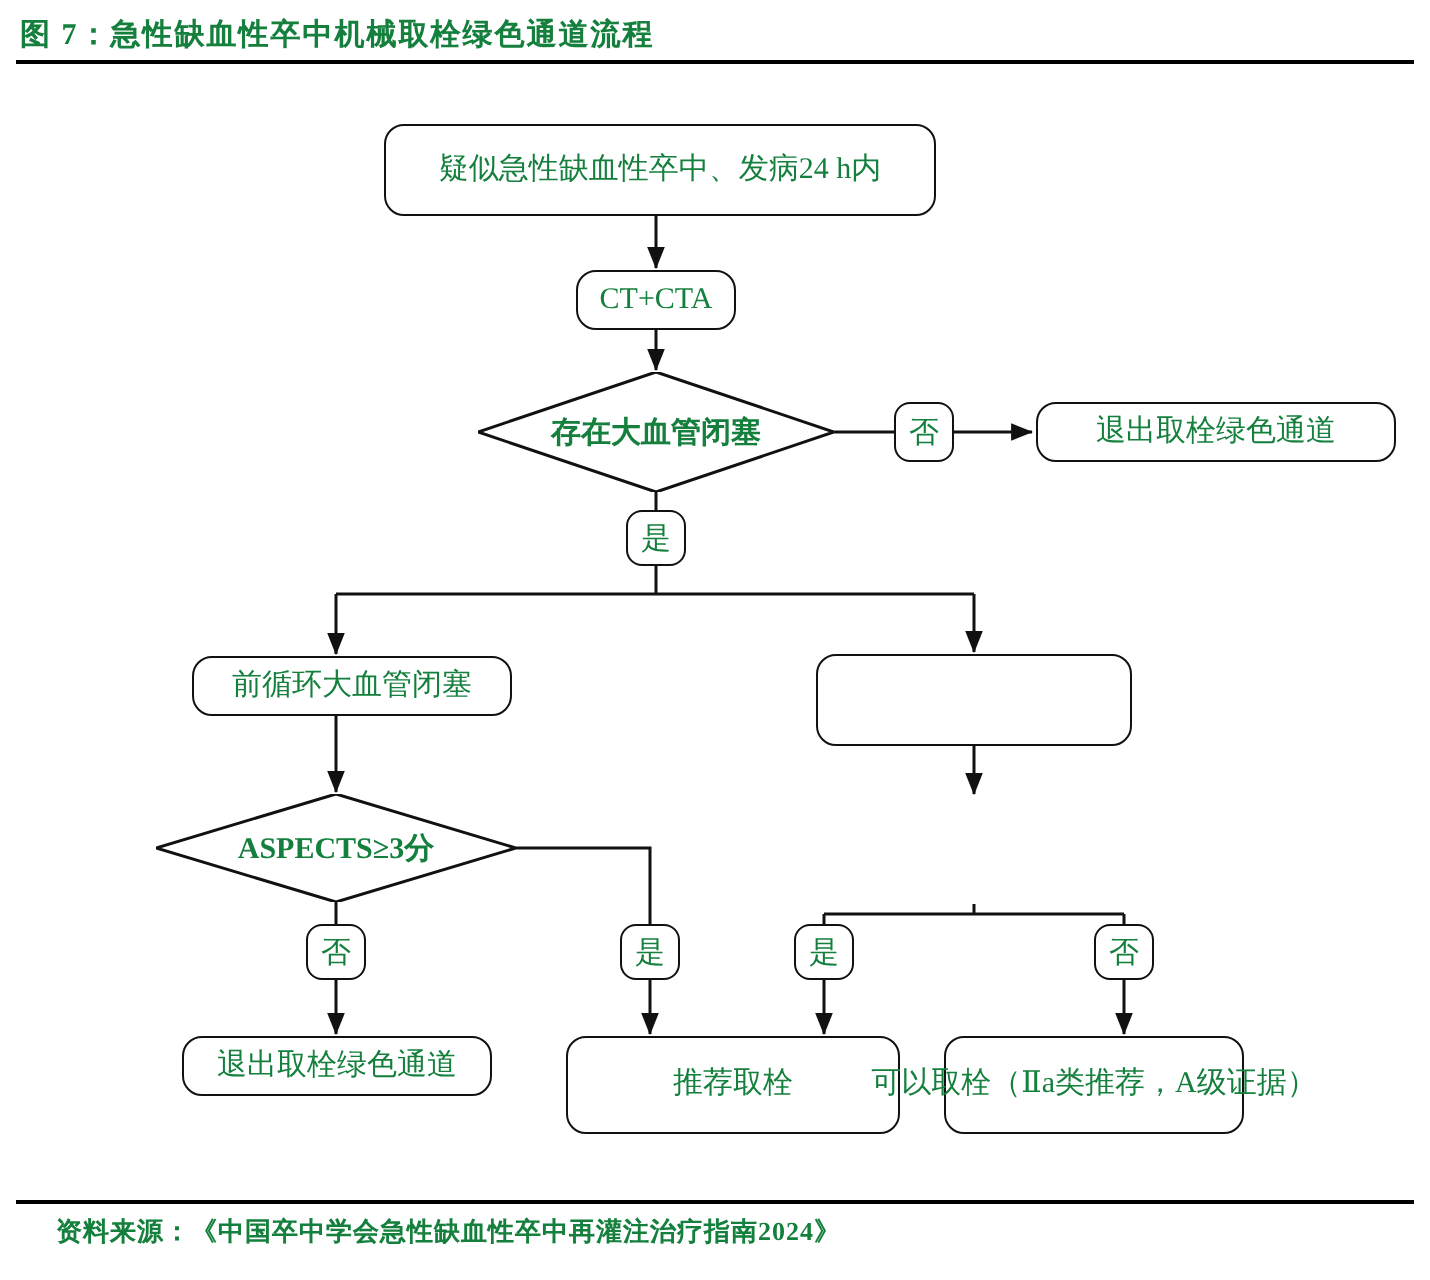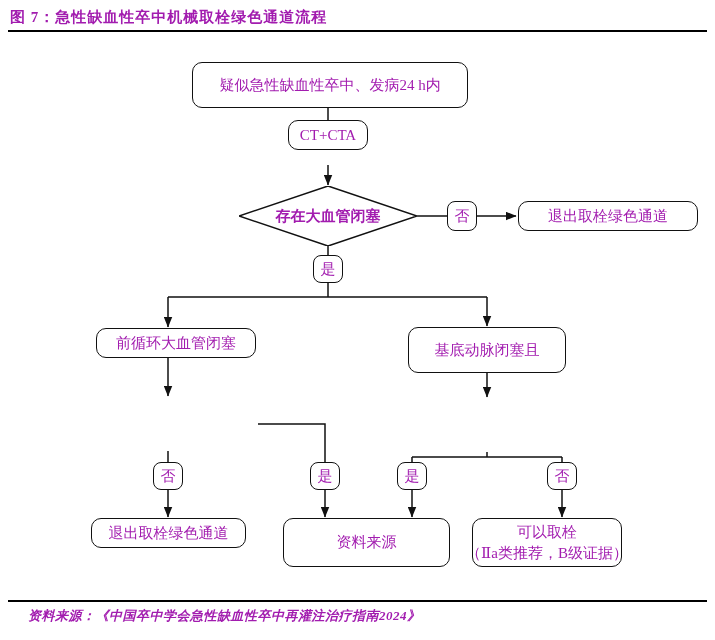--- a/index.html
+++ b/index.html
@@ -1,36 +1,36 @@
 <!DOCTYPE html>
 <html><head>
 <meta charset="utf-8">
 <style>
   html,body{margin:0;padding:0;background:#fff;}
   .page{
     position:relative;width:715px;height:640px;background:#ffffff;
-    font-family:"Liberation Serif","DejaVu Serif",serif;color:#a21caf;
+    font-family:"Liberation Serif","DejaVu Serif",serif;color:#15803d;
     overflow:hidden;
   }
   .fig-title{
     position:absolute;left:10px;top:8px;font-size:15px;font-weight:bold;
     letter-spacing:1px;white-space:nowrap;
   }
   .rule{position:absolute;left:8px;width:699px;height:2px;background:#000;}
   .rule.top{top:30px;}
   .rule.bottom{top:600px;}
   .source-note{
     position:absolute;left:28px;top:607px;font-size:13px;font-weight:bold;
-    font-style:italic;letter-spacing:.5px;white-space:nowrap;
+    letter-spacing:.5px;white-space:nowrap;
   }
   .connectors{position:absolute;left:0;top:0;}
   .node{
     position:absolute;box-sizing:border-box;background:#fff;
     border:1.5px solid #111;border-radius:10px;
-    display:flex;flex-direction:column;align-items:center;justify-content:center;
+    display:flex;align-items:center;justify-content:center;
     text-align:center;font-size:15px;line-height:21px;white-space:nowrap;
   }
   .node .ln{display:block;}
   .chip{
     position:absolute;box-sizing:border-box;background:#fff;
     border:1.5px solid #111;border-radius:8px;
     display:flex;align-items:center;justify-content:center;
     font-size:15px;
   }
   .diamond{position:absolute;font-weight:bold;}
@@ -72,21 +72,21 @@
       <path d="M325,490 V517" marker-end="url(#arrow)"></path>
       <path d="M412,490 V517" marker-end="url(#arrow)"></path>
       <path d="M562,490 V517" marker-end="url(#arrow)"></path>
     </g>
   </svg>
 
   <div class="node" style="left:192px;top:62px;width:276px;height:46px">
     <span class="ln">疑似急性缺血性卒中、发病24 h内</span>
   </div>
 
-  <div class="node" style="left:288px;top:120px;width:80px;height:30px">
+  <div class="node" style="left:288px;top:135px;width:80px;height:30px">
     <span class="ln">CT+CTA</span>
   </div>
 
   <div class="diamond" style="left:239px;top:186px;width:178px;height:60px">
     <svg viewBox="0 0 178 60" preserveAspectRatio="none">
       <polygon points="0,30 89,0 178,30 89,60" fill="#fff" stroke="#111" stroke-width="1.5"></polygon>
     </svg>
     <span class="dlabel">存在大血管闭塞</span>
   </div>
 
@@ -100,45 +100,50 @@
 
   <div class="chip" style="left:313px;top:255px;width:30px;height:28px">
     <span>是</span>
   </div>
 
   <div class="node" style="left:96px;top:328px;width:160px;height:30px">
     <span class="ln">前循环大血管闭塞</span>
   </div>
 
   <div class="node" style="left:408px;top:327px;width:158px;height:46px">
-    <span class="ln">基底动脉闭塞且</span>
   </div>
 
+  <div class="diamond" style="left:78px;top:397px;width:180px;height:54px">
+    <svg viewBox="0 0 180 54" preserveAspectRatio="none">
+      <polygon points="0,27 90,0 180,27 90,54" fill="#fff" stroke="#111" stroke-width="1.5"></polygon>
+    </svg>
+    <span class="dlabel">ASPECTS≥3分</span>
+  </div>
 
 
   <div class="chip" style="left:153px;top:462px;width:30px;height:28px">
     <span>否</span>
   </div>
   <div class="chip" style="left:310px;top:462px;width:30px;height:28px">
     <span>是</span>
   </div>
   <div class="chip" style="left:397px;top:462px;width:30px;height:28px">
     <span>是</span>
   </div>
   <div class="chip" style="left:547px;top:462px;width:30px;height:28px">
     <span>否</span>
   </div>
 
   <div class="node" style="left:91px;top:518px;width:155px;height:30px">
     <span class="ln">退出取栓绿色通道</span>
   </div>
   <div class="node" style="left:283px;top:518px;width:167px;height:49px">
-    <span class="ln">资料来源</span>
+    <span class="ln">推荐取栓</span>
   </div>
   <div class="node" style="left:472px;top:518px;width:150px;height:49px">
     <span class="ln">可以取栓</span>
-    <span class="ln">（Ⅱa类推荐，B级证据）</span>
+    <span class="ln">（Ⅱa类推荐，A级证据）</span>
   </div>
 
   <div class="rule bottom"></div>
   <div class="source-note">资料来源：《中国卒中学会急性缺血性卒中再灌注治疗指南2024》</div>
 
 </div>
 
 </body></html>

